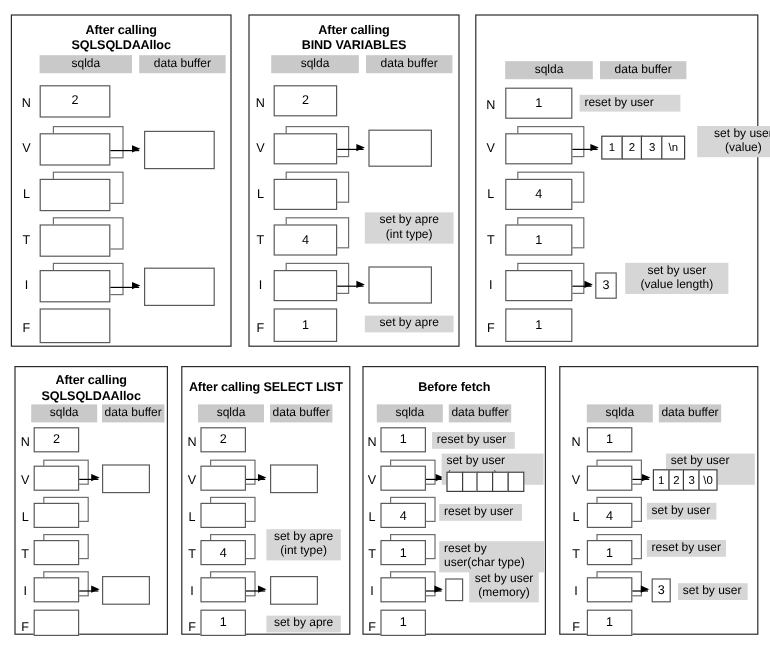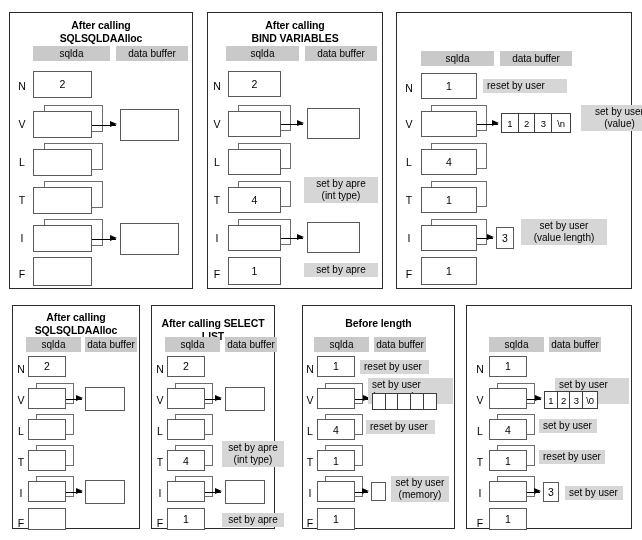--- a/index.html
+++ b/index.html
@@ -302,21 +302,21 @@
     <div class="sheet" style="left:8px;top:0;width:38px;height:21px;"></div>
     <div class="front" style="left:0;top:5px;width:38px;height:21px;"></div>
   </div>
   <div class="arrow" style="left:53px;top:186px;width:16px;"></div>
   <div class="box" style="left:72px;top:174px;width:40px;height:24px;"></div>
 
   <div class="rowlabel" style="left:2px;top:211px;">F</div>
   <div class="box" style="left:15px;top:202px;width:38px;height:22px;"></div>
 </div>
 
-<div class="panel" style="left:151px;top:305px;width:124px;height:224px;">
+<div class="panel" style="left:151px;top:305px;width:141px;height:224px;">
   <div class="panel-title" style="top:11px;">
     <div>After calling SELECT LIST</div>
   </div>
   <div class="chip" style="left:13px;top:31px;width:55px;">sqlda</div>
   <div class="chip" style="left:73px;top:31px;width:52px;">data buffer</div>
 
   <div class="rowlabel" style="left:2px;top:57px;">N</div>
   <div class="box" style="left:15px;top:50px;width:38px;height:21px;">2</div>
 
   <div class="rowlabel" style="left:2px;top:88px;">V</div>
@@ -349,21 +349,21 @@
   <div class="arrow" style="left:53px;top:186px;width:16px;"></div>
   <div class="box" style="left:73px;top:174px;width:40px;height:24px;"></div>
 
   <div class="rowlabel" style="left:2px;top:211px;">F</div>
   <div class="box" style="left:15px;top:202px;width:38px;height:22px;">1</div>
   <div class="note" style="left:70px;top:207px;width:62px;">set by apre</div>
 </div>
 
 <div class="panel" style="left:302px;top:305px;width:153px;height:224px;">
   <div class="panel-title" style="top:11px;">
-    <div>Before length</div>
+    <div>Before fetch</div>
   </div>
   <div class="chip" style="left:11px;top:31px;width:55px;">sqlda</div>
   <div class="chip" style="left:71px;top:31px;width:52px;">data buffer</div>
 
   <div class="rowlabel" style="left:1px;top:57px;">N</div>
   <div class="box" style="left:14px;top:50px;width:38px;height:21px;">1</div>
   <div class="note left" style="left:57px;top:54px;width:69px;">reset by user</div>
 
   <div class="rowlabel" style="left:1px;top:88px;">V</div>
   <div class="stack" style="left:14px;top:77px;width:46px;height:26px;">
@@ -385,20 +385,21 @@
     <div class="sheet" style="left:8px;top:0;width:38px;height:21px;"></div>
     <div class="front" style="left:0;top:5px;width:38px;height:21px;">4</div>
   </div>
   <div class="note left" style="left:63px;top:114px;width:69px;">reset by user</div>
 
   <div class="rowlabel" style="left:1px;top:150px;">T</div>
   <div class="stack" style="left:14px;top:139px;width:46px;height:26px;">
     <div class="sheet" style="left:8px;top:0;width:38px;height:21px;"></div>
     <div class="front" style="left:0;top:5px;width:38px;height:21px;">1</div>
   </div>
+  <div class="note left" style="left:63px;top:145px;width:88px;">reset by user(char type)</div>
 
   <div class="rowlabel" style="left:1px;top:181px;">I</div>
   <div class="stack" style="left:14px;top:170px;width:46px;height:26px;">
     <div class="sheet" style="left:8px;top:0;width:38px;height:21px;"></div>
     <div class="front" style="left:0;top:5px;width:38px;height:21px;"></div>
   </div>
   <div class="arrow" style="left:52px;top:186px;width:13px;"></div>
   <div class="box" style="left:68px;top:176px;width:15px;height:19px;"></div>
   <div class="note" style="left:88px;top:170px;width:58px;">set by user
 (memory)</div>

